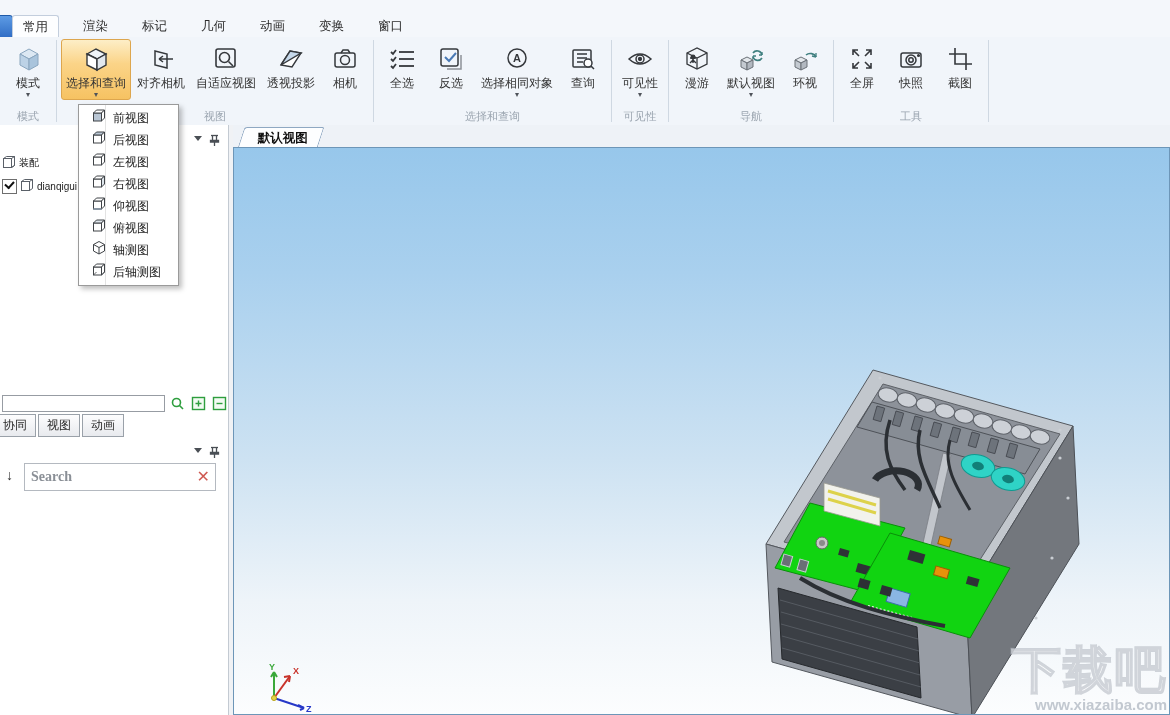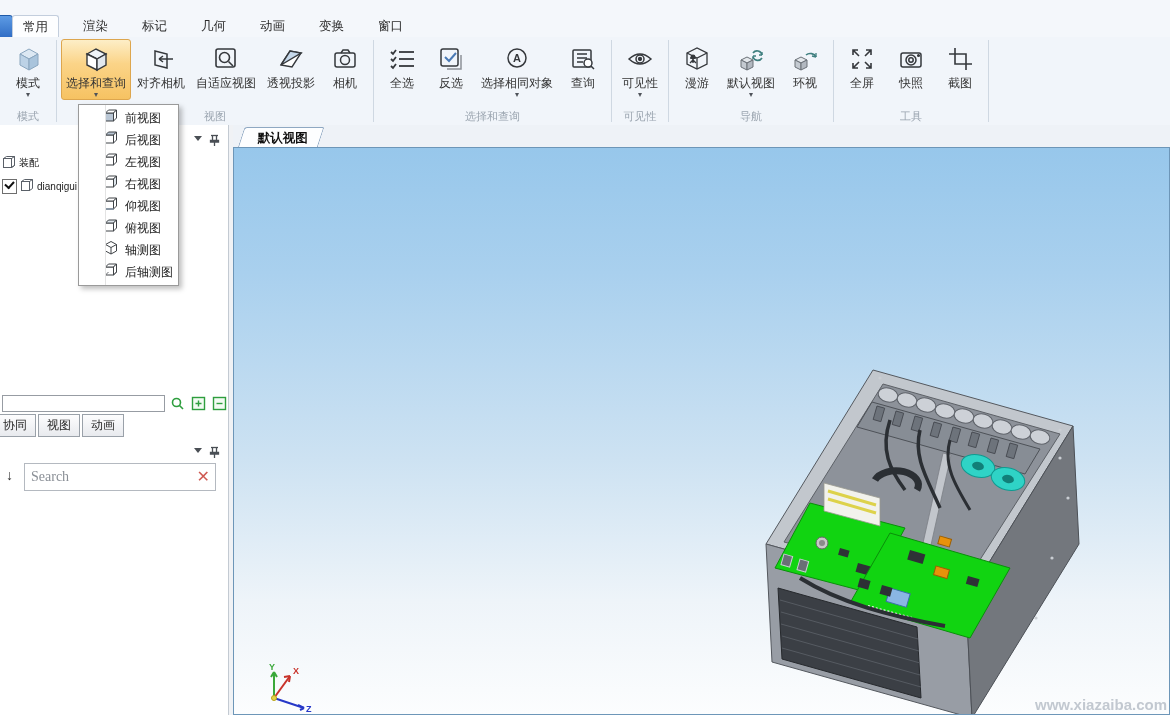--- a/index.html
+++ b/index.html
@@ -46,21 +46,21 @@
   .cbx{width:13px;height:13px;border:1px solid #6e6e6e;background:#fff;position:relative;}
   .cbx.checked:after{content:"";position:absolute;left:2px;top:1px;width:7px;height:4px;border-left:2px solid #111;border-bottom:2px solid #111;transform:rotate(-48deg);}
   .filterrow{position:absolute;left:2px;top:268px;height:20px;display:flex;align-items:center;gap:4px;}
   .filterrow input{width:155px;height:15px;border:1px solid #979ca3;font-size:12px;padding:0 3px;}
   .gicon{width:17px;height:17px;display:flex;align-items:center;justify-content:center;}
   .ltabs{position:absolute;left:-6px;top:289px;display:flex;}
   .ltab{border:1px solid #9aa1a9;background:linear-gradient(#fdfdfe,#e8eaee);padding:2px 8px;font-size:12px;color:#2b2b2b;margin-right:2px;white-space:nowrap;}
   .searchrow{position:absolute;left:0;top:336px;width:228px;height:32px;}
   .downarrow{position:absolute;left:6px;top:6px;font-size:14px;color:#333;}
   .searchbox{position:absolute;left:24px;top:2px;width:190px;height:26px;border:1px solid #b4b9c0;background:#fff;}
-  .searchbox input{position:absolute;left:4px;top:3px;width:150px;height:18px;border:none;outline:none;font-family:"Liberation Serif",serif;font-size:14px;color:#444;}
+  .searchbox input{position:absolute;left:4px;top:3px;width:150px;height:18px;border:none;outline:none;font-family:"Liberation Serif",serif;font-size:14px;color:#444;font-weight:bold;}
   .searchbox input::placeholder{color:#8a8f96;}
   .sclear{position:absolute;right:5px;top:3px;font-size:16px;font-weight:bold;color:#cf5a52;}
 
   
   .splitter{position:absolute;left:228px;top:0;width:5px;bottom:0;background:#f0f2f5;border-left:1px solid #c3cad2;border-right:1px solid #c3cad2;}
 
   
   .main{position:absolute;left:233px;top:0;right:0;bottom:0;background:#eef2f7;}
   .vtabrow{position:absolute;left:0;top:0;right:0;height:22px;}
   .vtab{position:absolute;left:8px;top:2px;height:20px;padding:0 12px 0 16px;background:#fdfeff;border:1px solid #8fa8c2;border-bottom:none;transform:skewX(-18deg);border-radius:3px 2px 0 0;}
@@ -68,21 +68,21 @@
   .viewport{position:absolute;left:0;top:22px;right:0;bottom:0;border:1px solid #6d96b8;background:linear-gradient(180deg,#97c7eb 0%,#a9d0ee 22%,#cde2f2 55%,#eef4f9 80%,#fcfdfe 100%);overflow:hidden;}
   .model{position:absolute;left:506px;top:210px;}
   .axes{position:absolute;left:28px;top:512px;}
   .watermark{position:absolute;right:2px;bottom:2px;text-align:right;line-height:1;}
   .wm-name{font-size:50px;font-weight:900;letter-spacing:2px;color:rgba(252,253,255,0.75);-webkit-text-stroke:1.5px rgba(165,172,182,0.5);}
   .wm-site{font-size:15px;font-weight:bold;color:rgba(183,190,200,0.85);margin-top:2px;}
 
   
   .vmenu{position:absolute;left:78px;top:104px;width:99px;background:#fff;border:1px solid #9a9a9a;box-shadow:3px 3px 5px rgba(0,0,0,0.25);padding:2px 0;z-index:50;}
   .vmenu:before{content:"";position:absolute;left:26px;top:0;bottom:0;width:1px;background:#e3e3e3;}
-  .vitem{display:flex;align-items:center;height:22px;gap:6px;padding-left:12px;margin-left:12px;}
+  .vitem{display:flex;align-items:center;height:22px;gap:6px;padding-left:12px;}
   .vitem .lbl{font-size:12px;color:#1c1c1c;white-space:nowrap;}
 </style>
 </head>
 <body>
 
 <div class="window">
 
 
   <div class="menubar">
     <div class="appbtn"></div>
@@ -537,20 +537,21 @@
             <path d="M12,38 L42,48" stroke="#2638c8"></path>
               <path d="M42,48 l-6,-3 M42,48 l-4,2" stroke="#2638c8"></path>
           </g>
           <circle cx="12" cy="38" r="2.5" fill="#e8d44a" stroke="#b8a41a"></circle>
           <text x="7" y="10" font-size="9" font-weight="bold" fill="#3aa83a">Y</text>
           <text x="31" y="14" font-size="9" font-weight="bold" fill="#c8322a">X</text>
           <text x="44" y="52" font-size="9" font-weight="bold" fill="#2638c8">Z</text>
         </svg>
 
         <div class="watermark">
+          <div class="wm-name">下载吧</div>
           <div class="wm-site">www.xiazaiba.com</div>
         </div>
       </div>
     </div>
   </div>
 
   <div class="vmenu">
     <div class="vitem">
       <span><svg width="16" height="16" fill="none" stroke="#3f4347" stroke-width="1">
             <rect x="2.5" y="5" width="8" height="8" fill="#b9c6d4"></rect>

